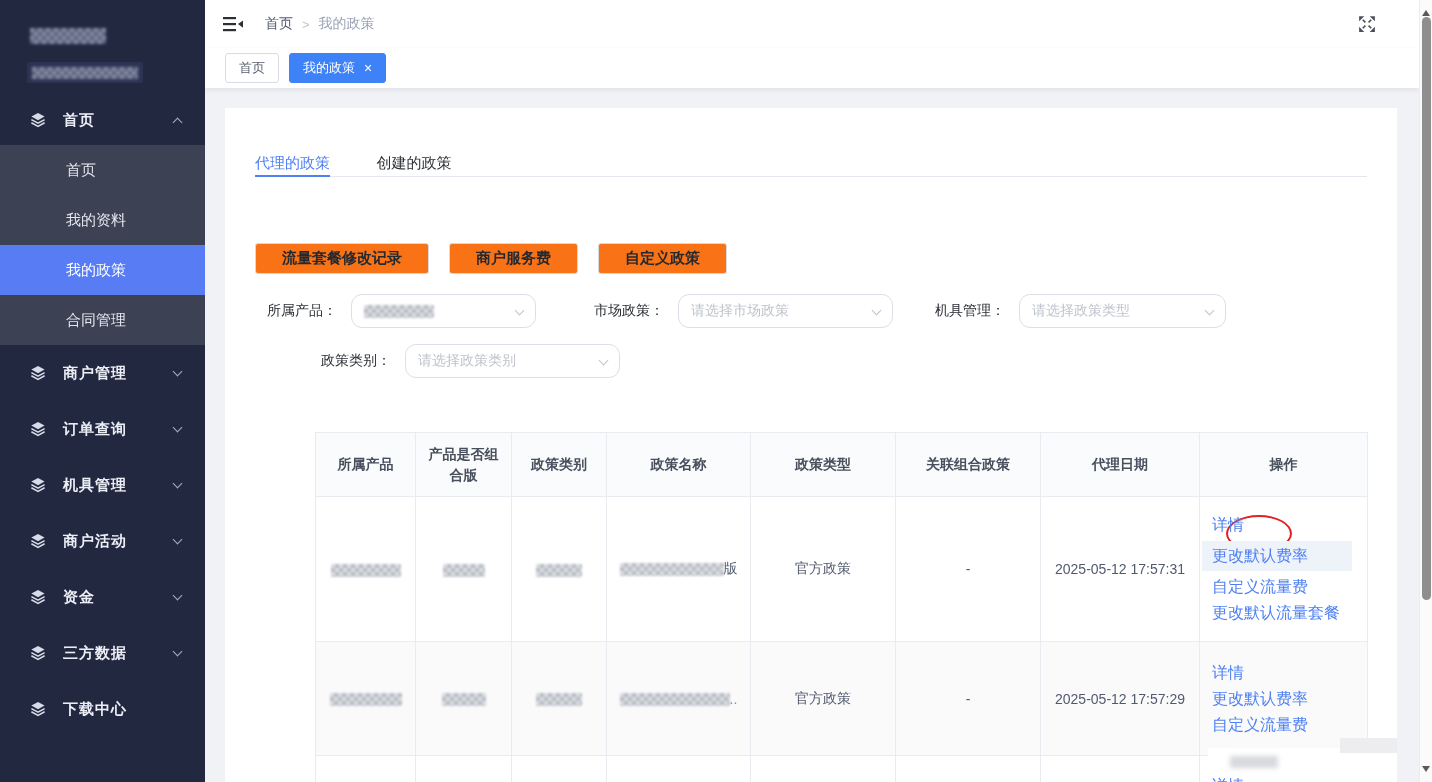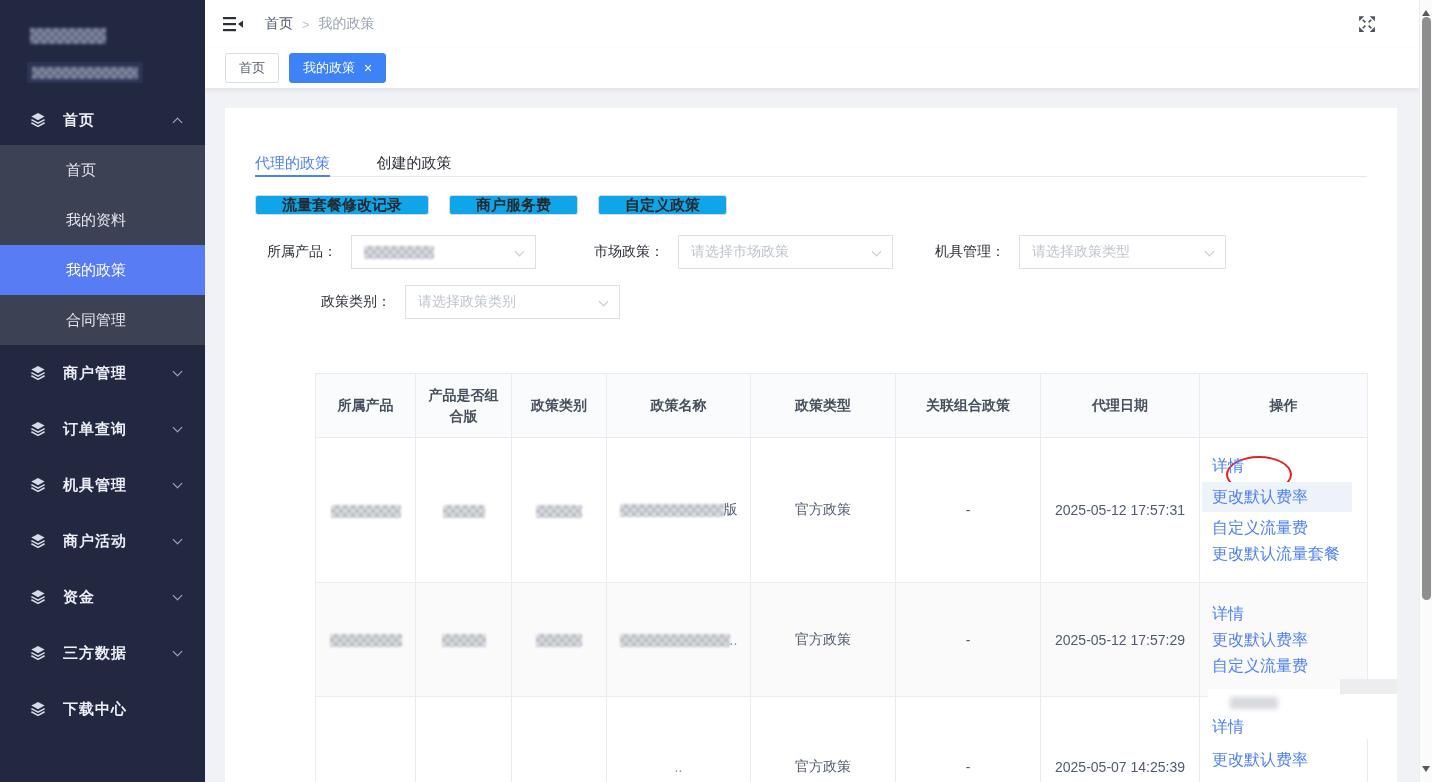--- a/index.html
+++ b/index.html
@@ -55,28 +55,28 @@
 
   .page { height:694px; padding:20px 22px 0 20px; }
   .card { background:#fff; height:100%; padding:0 30px; position:relative; overflow:hidden; }
 
   .ctabs { padding-top:46px; border-bottom:1px solid #e4e7ee; }
   .ctab { display:inline-block; margin-right:42px; font-size:15px; color:#2b2f36;
           padding-bottom:2px; cursor:pointer; }
   .ctab.active { color:#4f80f4; border-bottom:2px solid #4f80f4; margin-bottom:-1px; }
 
   .btnrow { margin-top:18px; display:flex; gap:20px; }
-  .btn { height:20px; padding:0 26px; border:1px solid #d6d9de; background:#0ea5e9; font-weight:700;
+  .btn { height:31px; padding:0 26px; border:1px solid #d6d9de; background:#f97316; font-weight:700;
          font-size:15px; color:#25292f; border-radius:3px; display:flex; align-items:center;
-         cursor:pointer; font-family:inherit; }
+         cursor:pointer; font-family:inherit;margin-top:48px; }
 
   .frow { margin-top:20px; display:flex; align-items:center; font-size:14px; color:#2b2f36; }
   .frow2 { margin-top:16px; }
   .flabel { text-align:right; flex:none; }
-  .sel { position:relative; height:34px; border:1px solid #dcdfe6; border-radius:0; background:#fff;
+  .sel { position:relative; height:34px; border:1px solid #dcdfe6; border-radius:11px; background:#fff;
          display:flex; align-items:center; padding:0 30px 0 12px; font-size:14px; color:#bfc4cc;
          cursor:pointer; flex:none; }
   .sel .schev { position:absolute; right:12px; top:12px; width:7px; height:7px;
          border-right:1.4px solid #c0c4cc; border-bottom:1.4px solid #c0c4cc; transform:rotate(45deg); }
 
   .tablewrap { margin-top:54px; margin-left:60px; }
   table { border-collapse:collapse; table-layout:fixed; width:1052px; font-size:14px; color:#515a6e; }
   th { background:#fafbfc; font-weight:700; color:#474e5c; height:64px; border:1px solid #e9ebf0;
        padding:0 10px; line-height:21px; font-size:14px; }
   td { border:1px solid #e9ebf0; text-align:center; padding:0 8px; }

